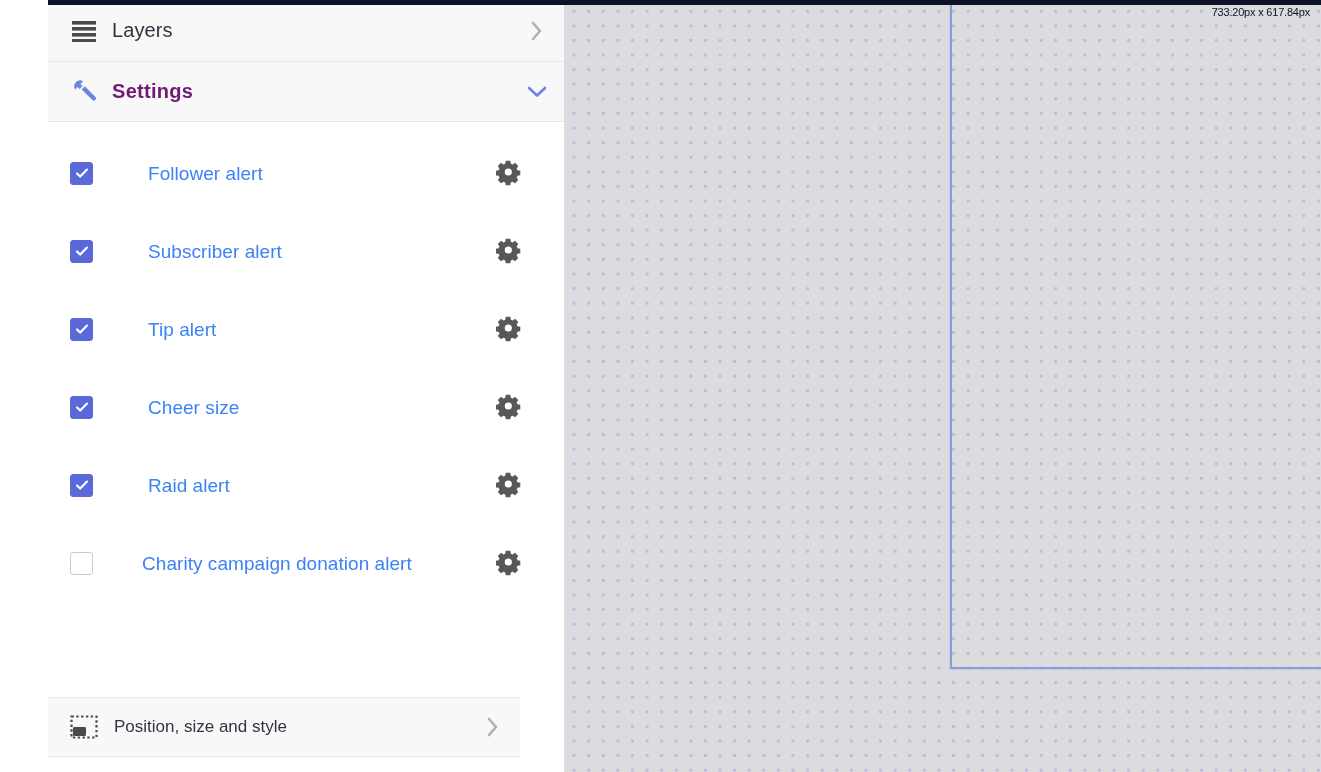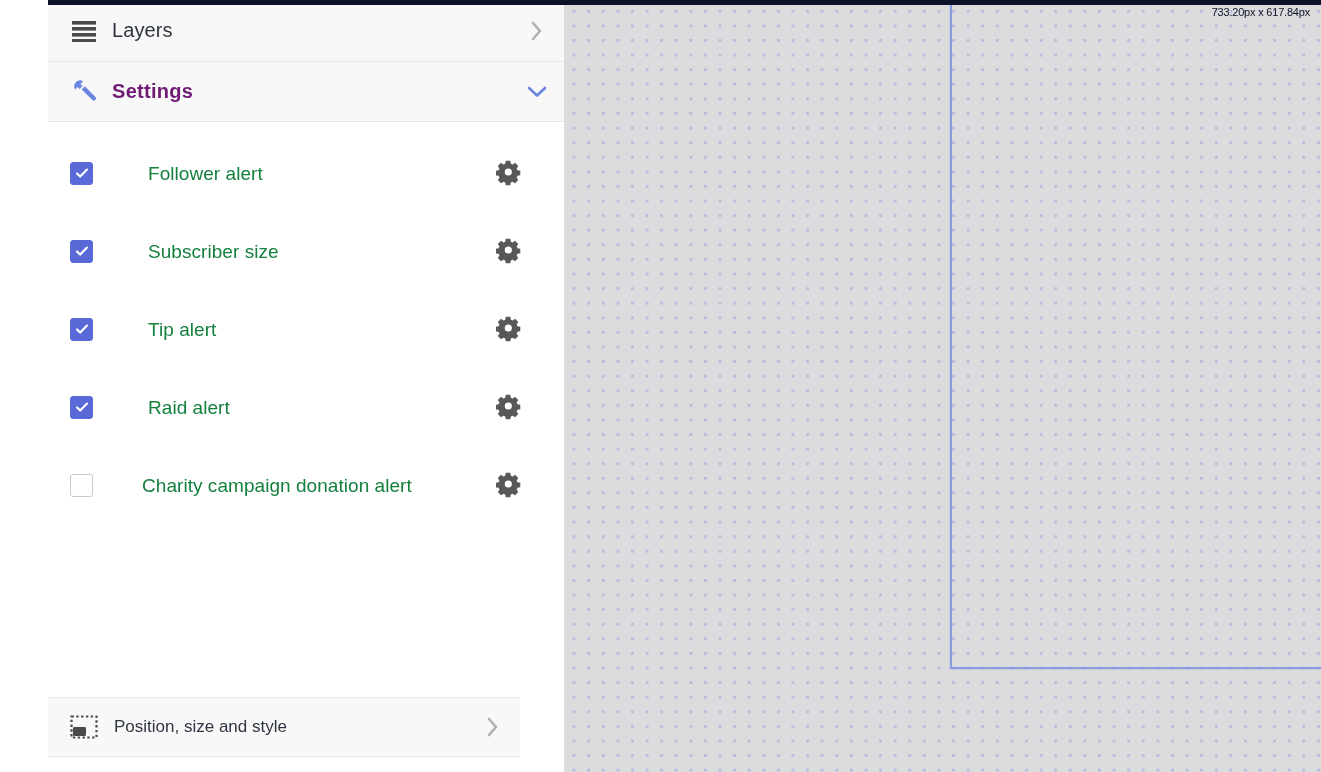--- a/index.html
+++ b/index.html
@@ -172,21 +172,21 @@
     border: 1px solid #5a69d8;
   }
   .cbox.off {
     background: #ffffff;
     border: 1px solid #c8cacd;
   }
   .cbox.on svg { display: block; }
 
   .alert-label {
     font-size: 19px;
-    color: #15803d;
+    color: #3b82f6;
     margin-left: 55px;
     line-height: 31px;
     max-width: 285px;
     letter-spacing: 0.05px;
   }
   .alert-label.wrap {
     margin-left: 49px;
   }
 
   .gear-btn {
@@ -296,21 +296,21 @@
           </svg>
         </span>
       </div>
 
       <div class="alert-row">
         <span class="cbox on">
           <svg width="16" height="16" viewBox="0 0 16 16">
             <path d="M3 8.4 L6.2 11.6 L13 4.6" fill="none" stroke="#ffffff" stroke-width="2.1" stroke-linecap="round" stroke-linejoin="round"></path>
           </svg>
         </span>
-        <span class="alert-label">Subscriber size</span>
+        <span class="alert-label">Subscriber alert</span>
         <span class="gear-btn">
           <svg width="26" height="26" viewBox="0 0 26 26">
             <path d="M10.6 1.5 h4.8 l0.5 3.0 2.0 0.85 2.5 -1.75 3.4 3.4 -1.75 2.5 0.85 2.0 3.0 0.5
                      v4.8 l-3.0 0.5 -0.85 2.0 1.75 2.5 -3.4 3.4 -2.5 -1.75 -2.0 0.85 -0.5 3.0
                      h-4.8 l-0.5 -3.0 -2.0 -0.85 -2.5 1.75 -3.4 -3.4 1.75 -2.5 -0.85 -2.0 -3.0 -0.5
                      v-4.8 l3.0 -0.5 0.85 -2.0 -1.75 -2.5 3.4 -3.4 2.5 1.75 2.0 -0.85 z" fill="#585858" transform="translate(-0.3,-0.6) scale(0.95)"></path>
             <circle cx="12.3" cy="12.0" r="3.6" fill="#ffffff"></circle>
           </svg>
         </span>
       </div>
@@ -332,32 +332,49 @@
           </svg>
         </span>
       </div>
 
       <div class="alert-row">
         <span class="cbox on">
           <svg width="16" height="16" viewBox="0 0 16 16">
             <path d="M3 8.4 L6.2 11.6 L13 4.6" fill="none" stroke="#ffffff" stroke-width="2.1" stroke-linecap="round" stroke-linejoin="round"></path>
           </svg>
         </span>
+        <span class="alert-label">Cheer size</span>
+        <span class="gear-btn">
+          <svg width="26" height="26" viewBox="0 0 26 26">
+            <path d="M10.6 1.5 h4.8 l0.5 3.0 2.0 0.85 2.5 -1.75 3.4 3.4 -1.75 2.5 0.85 2.0 3.0 0.5
+                     v4.8 l-3.0 0.5 -0.85 2.0 1.75 2.5 -3.4 3.4 -2.5 -1.75 -2.0 0.85 -0.5 3.0
+                     h-4.8 l-0.5 -3.0 -2.0 -0.85 -2.5 1.75 -3.4 -3.4 1.75 -2.5 -0.85 -2.0 -3.0 -0.5
+                     v-4.8 l3.0 -0.5 0.85 -2.0 -1.75 -2.5 3.4 -3.4 2.5 1.75 2.0 -0.85 z" fill="#585858" transform="translate(-0.3,-0.6) scale(0.95)"></path>
+            <circle cx="12.3" cy="12.0" r="3.6" fill="#ffffff"></circle>
+          </svg>
+        </span>
+      </div>
+
+      <div class="alert-row">
+        <span class="cbox on">
+          <svg width="16" height="16" viewBox="0 0 16 16">
+            <path d="M3 8.4 L6.2 11.6 L13 4.6" fill="none" stroke="#ffffff" stroke-width="2.1" stroke-linecap="round" stroke-linejoin="round"></path>
+          </svg>
+        </span>
         <span class="alert-label">Raid alert</span>
         <span class="gear-btn">
           <svg width="26" height="26" viewBox="0 0 26 26">
             <path d="M10.6 1.5 h4.8 l0.5 3.0 2.0 0.85 2.5 -1.75 3.4 3.4 -1.75 2.5 0.85 2.0 3.0 0.5
                      v4.8 l-3.0 0.5 -0.85 2.0 1.75 2.5 -3.4 3.4 -2.5 -1.75 -2.0 0.85 -0.5 3.0
                      h-4.8 l-0.5 -3.0 -2.0 -0.85 -2.5 1.75 -3.4 -3.4 1.75 -2.5 -0.85 -2.0 -3.0 -0.5
                      v-4.8 l3.0 -0.5 0.85 -2.0 -1.75 -2.5 3.4 -3.4 2.5 1.75 2.0 -0.85 z" fill="#585858" transform="translate(-0.3,-0.6) scale(0.95)"></path>
             <circle cx="12.3" cy="12.0" r="3.6" fill="#ffffff"></circle>
           </svg>
         </span>
       </div>
-
 
 
       <div class="alert-row">
         <span class="cbox off">
           
         </span>
         <span class="alert-label wrap">Charity campaign donation alert</span>
         <span class="gear-btn">
           <svg width="26" height="26" viewBox="0 0 26 26">
             <path d="M10.6 1.5 h4.8 l0.5 3.0 2.0 0.85 2.5 -1.75 3.4 3.4 -1.75 2.5 0.85 2.0 3.0 0.5

